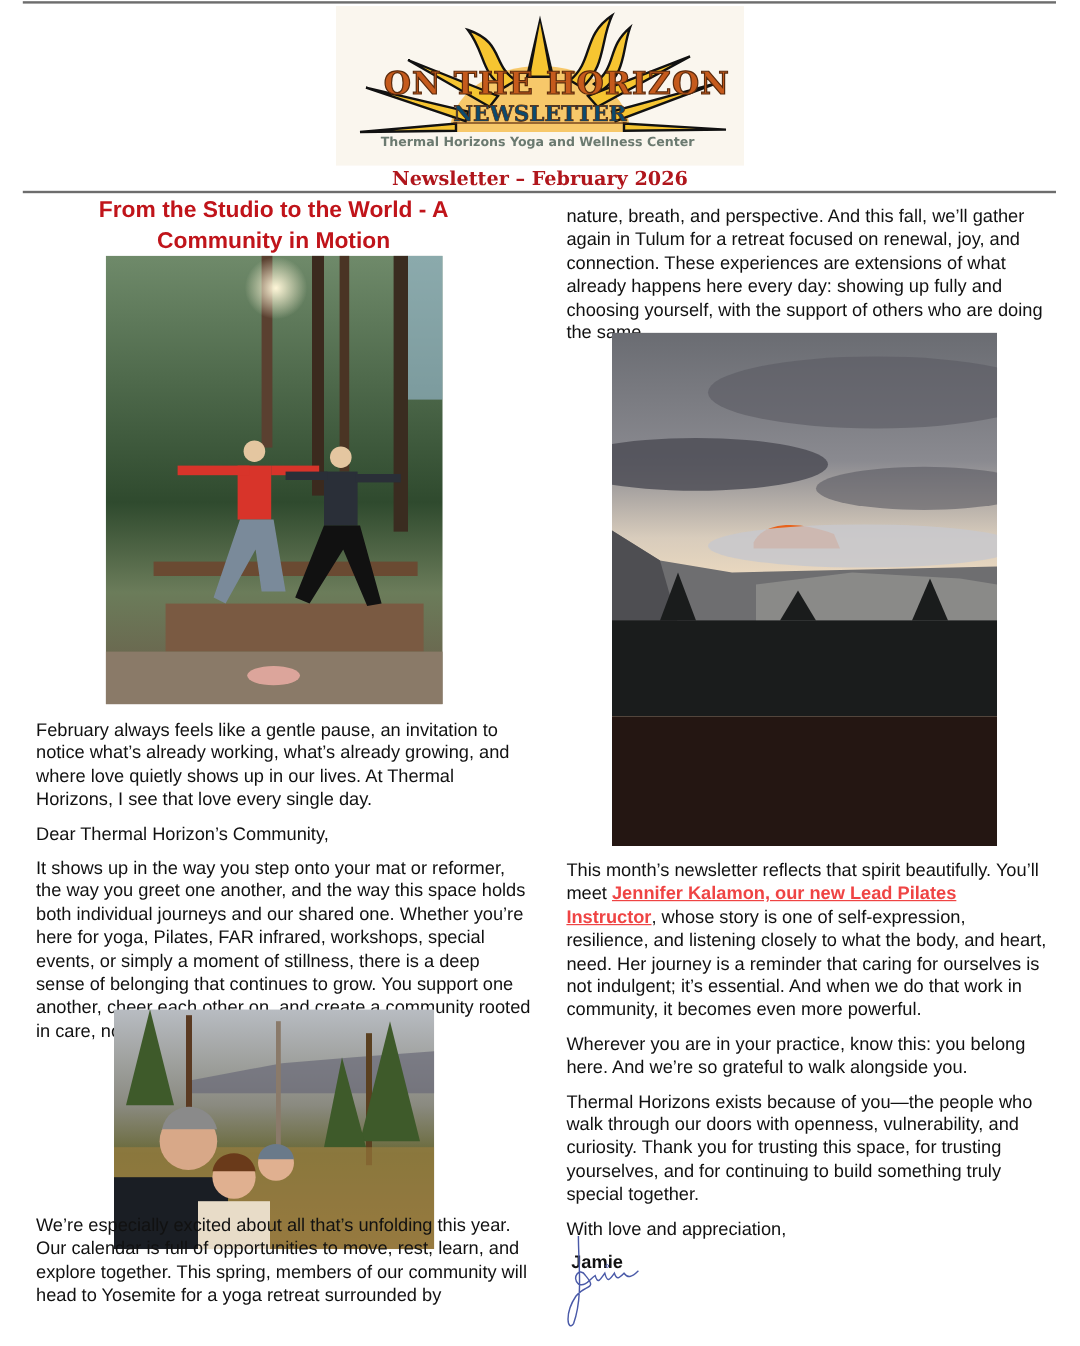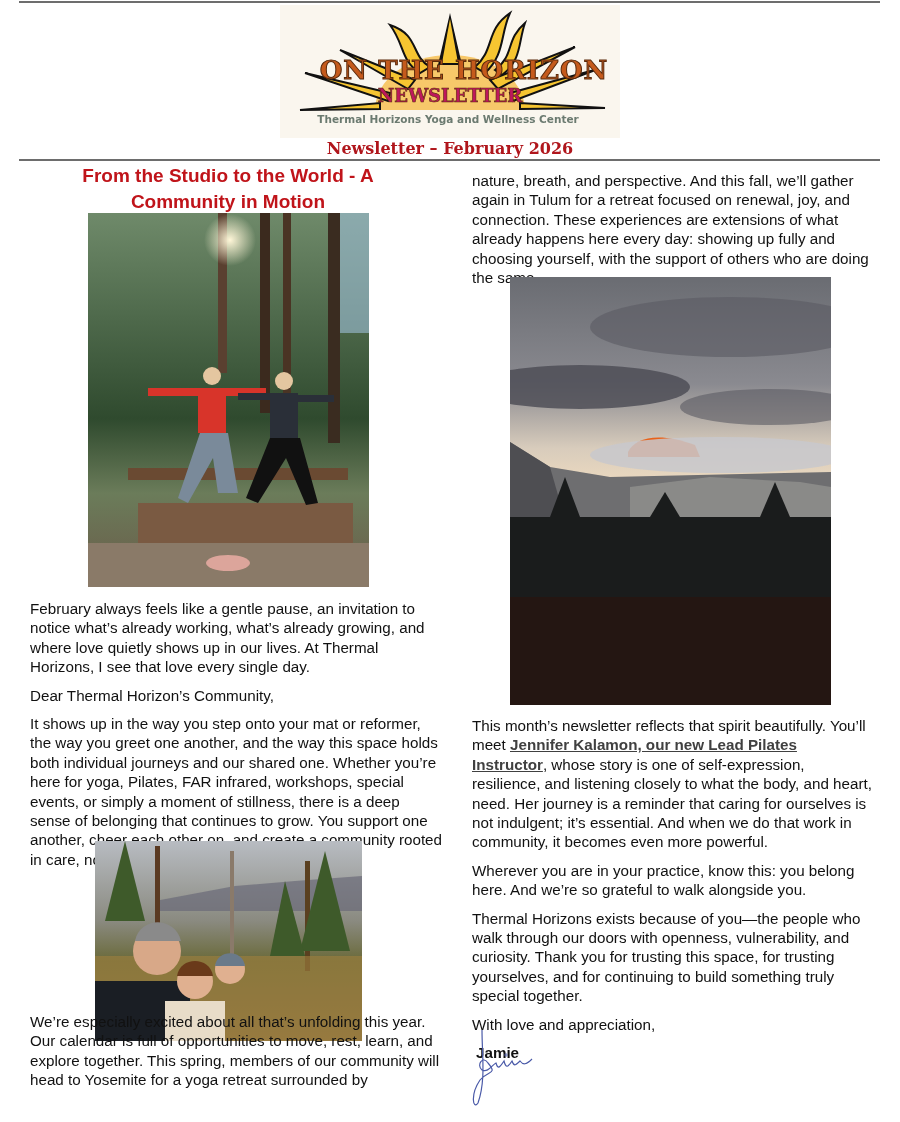--- a/index.html
+++ b/index.html
@@ -5,34 +5,34 @@
   * { box-sizing: border-box; margin: 0; padding: 0; }
   html, body { width: 900px; height: 1122px; background: #ffffff; overflow: hidden; }
   body { position: relative; font-family: "Liberation Sans", sans-serif; color: #111; }
   .rule { position: absolute; left: 19px; width: 861px; height: 2px; background: #6d6d6d; }
   .rule.top { top: 1px; }
   .rule.mid { top: 159px; }
 
   .logo { position: absolute; left: 280px; top: 5px; width: 340px; height: 133px; background: #faf6ee; overflow: hidden; }
   .logo svg { position: absolute; left: 0; top: 0; }
   .logo .title { position: absolute; left: 0; width: 340px; text-align: center; top: 50px; font-family: "DejaVu Serif", serif; font-weight: bold; font-size: 26px; letter-spacing: 1px; color: #c55a1c; margin-left: 14px; -webkit-text-stroke: 1px #5a2a0c; }
-  .logo .sub { position: absolute; left: 0; width: 340px; text-align: center; top: 80px; font-family: "DejaVu Serif", serif; font-weight: bold; font-size: 18px; color: #be185d; -webkit-text-stroke: 0.6px #5a2a0c; }
+  .logo .sub { position: absolute; left: 0; width: 340px; text-align: center; top: 80px; font-family: "DejaVu Serif", serif; font-weight: bold; font-size: 18px; color: #0c4a6e; text-decoration: underline; -webkit-text-stroke: 0.6px #5a2a0c; }
   .logo .tag { position: absolute; left: 0; width: 336px; text-align: center; top: 108px; font-family: "DejaVu Sans", sans-serif; font-weight: bold; font-size: 10.5px; color: #6b7a70; }
 
   .issue { position: absolute; left: 280px; width: 340px; top: 139px; text-align: center; font-family: "DejaVu Serif", serif; font-weight: bold; font-size: 16px; color: #b0161c; }
 
   .headline { position: absolute; left: 28px; width: 400px; top: 163px; text-align: center; font-family: "Liberation Sans", sans-serif; font-weight: bold; font-size: 19px; line-height: 26px; color: #c0141a; }
 
   .col { position: absolute; font-size: 15.2px; line-height: 19.4px; color: #111; }
   .col p { margin: 9px; }
   .col.left-a { left: 21px; top: 590px; width: 430px; }
   .col.left-b { left: 21px; top: 1003px; width: 430px; }
   .col.right-a { left: 463px; top: 162px; width: 420px; }
   .col.right-b { left: 463px; top: 707px; width: 420px; }
-  a.link { color: #404040; font-weight: bold; text-decoration: underline; }
+  a.link { color: #ef4444; font-weight: bold; text-decoration: underline; }
   .signname { font-weight: bold; padding-left: 4px; }
 
   .photo { position: absolute; overflow: hidden; }
   .photo svg { display: block; }
   .p1 { left: 88px; top: 213px; width: 281px; height: 374px; }
   .p2 { left: 95px; top: 841px; width: 267px; height: 200px; }
   .p3 { left: 510px; top: 277px; width: 321px; height: 428px; }
 
   .signature { position: absolute; left: 468px; top: 1025px; width: 90px; height: 85px; }
 </style>

